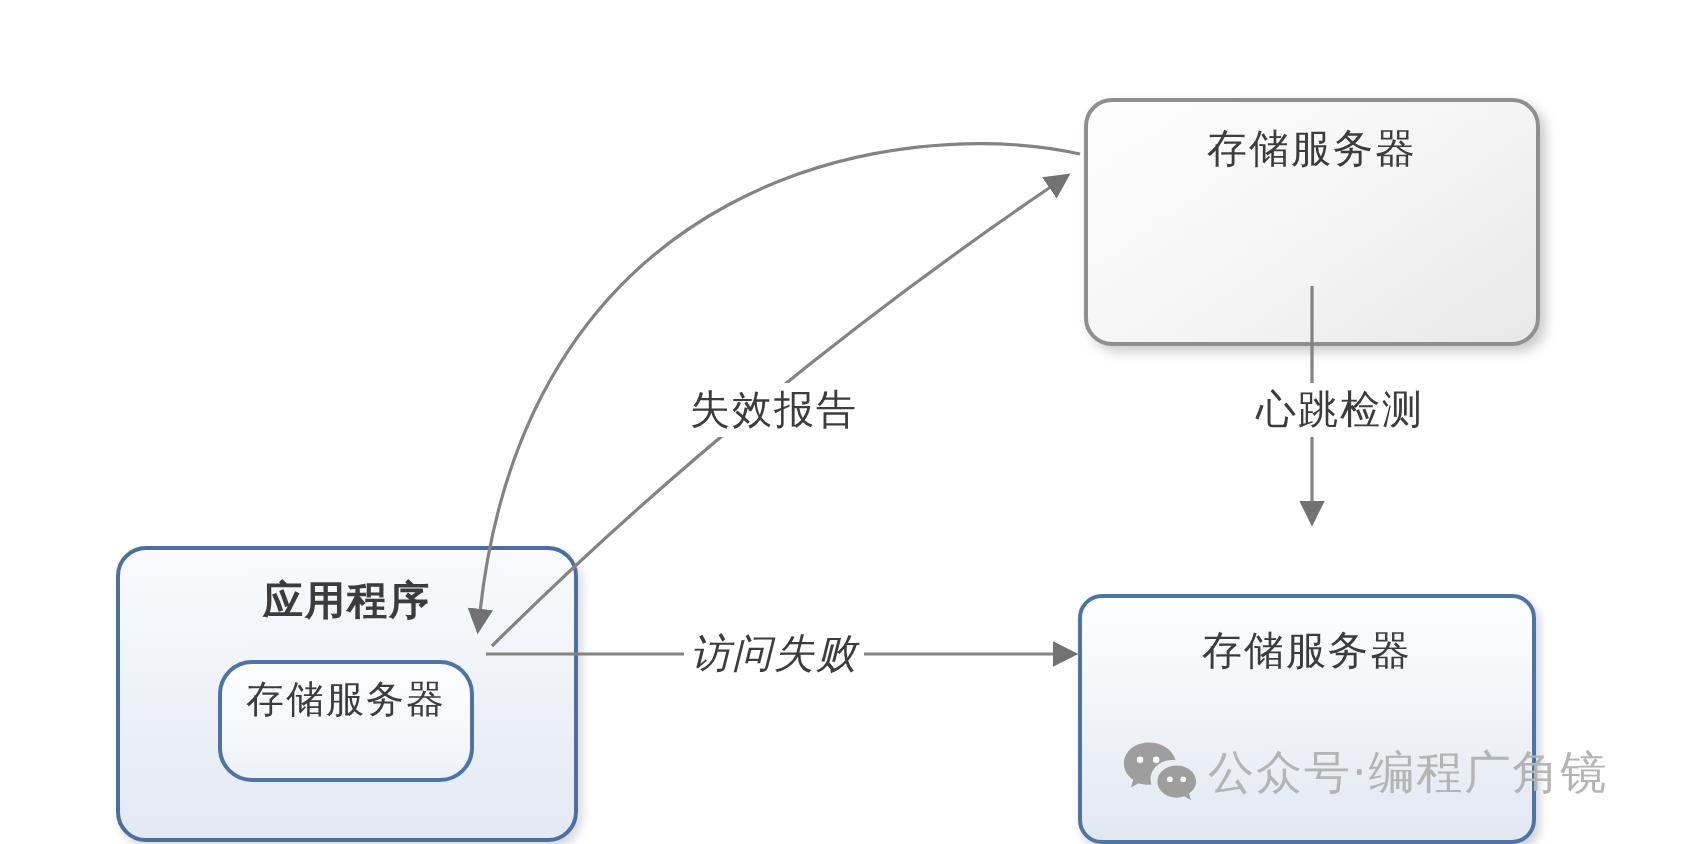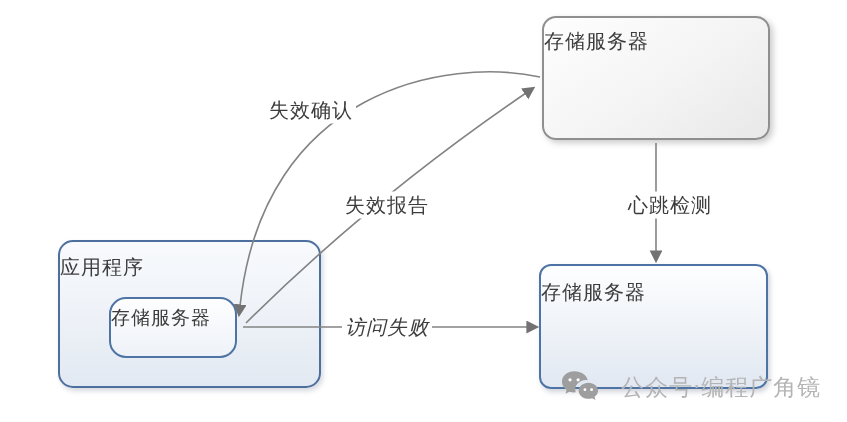--- a/index.html
+++ b/index.html
@@ -1,43 +1,44 @@
 <!DOCTYPE html>
 <html><head>
 <meta charset="utf-8">
 <style>
   html,body{margin:0;padding:0;background:#ffffff;}
   .canvas{
     position:relative;width:847px;height:422px;background:#ffffff;overflow:hidden;
     font-family:"DejaVu Sans","Liberation Sans",sans-serif;color:#3c3c3c;
   }
-  .node{position:absolute;box-sizing:border-box;text-align:left;}
+  .node{position:absolute;box-sizing:border-box;text-align:center;margin-top:33px;}
   .node-title{font-size:20px;letter-spacing:1px;color:#3c3c3c;}
 
   .server-top{
     left:542px;top:16px;width:228px;height:124px;
     border:2px solid #8f8f8f;border-radius:14px;
     background:linear-gradient(145deg,#fefefe 0%,#f4f4f4 55%,#e8e8e8 100%);
     box-shadow:3px 3px 6px rgba(110,110,110,.35);
   }
   .server-top .node-title{padding-top:10px;}
 
   .server-bottom{
     left:539px;top:264px;width:229px;height:125px;
     border:2px solid #4d74a4;border-radius:12px;
     background:linear-gradient(180deg,#fdfeff 0%,#eef2f7 55%,#e1e8f2 100%);
     box-shadow:2px 3px 5px rgba(120,130,150,.35);
   }
   .server-bottom .node-title{padding-top:13px;}
 
   .app-box{
-    left:58px;top:240px;width:263px;height:148px;
+    left:58px;top:240px;width:231px;height:148px;
     border:2.5px solid #4d6f9e;border-radius:15px;
     background:linear-gradient(180deg,#f8fafd 0%,#edf1f7 55%,#e2e9f2 100%);
     box-shadow:2px 3px 5px rgba(120,130,150,.3);
+    font-weight:bold;
   }
   .app-box .node-title{padding-top:12px;}
 
   .client-box{
     left:109px;top:297px;width:128px;height:61px;
     border:2px solid #4d74a4;border-radius:17px;
     background:linear-gradient(180deg,#fefeff 0%,#eef2f8 100%);
   }
   .client-box .client-text{font-size:19px;line-height:22px;padding-top:7px;letter-spacing:1px;}
 
@@ -49,21 +50,21 @@
     background:#ffffff;padding:0 3px;font-size:20px;letter-spacing:1px;
     color:#3c3c3c;white-space:nowrap;
   }
   .lbl-fail-confirm{left:311px;top:110px;}
   .lbl-fail-report{left:387px;top:205px;}
   .lbl-heartbeat{left:670px;top:205px;}
   .lbl-access-fail{left:387px;top:327px;font-style:italic;}
 
   .watermark{
     position:absolute;left:561px;top:370px;z-index:6;
-    display:flex;align-items:flex-end;gap:22px;
+    display:flex;align-items:center;gap:5px;
   }
   .watermark-text{font-size:23px;color:#b4b4b4;letter-spacing:1px;white-space:nowrap;}
 </style>
 </head>
 <body>
 
 <div class="canvas">
 
   <div class="node server-top">
     <div class="node-title">存储服务器</div>
@@ -88,21 +89,20 @@
       <marker id="arr" markerWidth="9" markerHeight="9" refX="1" refY="4" orient="auto">
         <path d="M0,0 L8,4 L0,8 Z" fill="#727272"></path>
       </marker>
     </defs>
     <path class="edge" d="M 243 327 L 528 327" marker-end="url(#arr)"></path>
     <path class="edge" d="M 656 143 L 656 252" marker-end="url(#arr)"></path>
     <path class="edge" d="M 246 323 Q 372 198 526 93" marker-end="url(#arr)"></path>
     <path class="edge" d="M 540 77 C 448 57 264 88 240 306" marker-end="url(#arr)"></path>
   </svg>
 
-  <span class="edge-label lbl-fail-confirm">失效确认</span>
   <span class="edge-label lbl-fail-report">失效报告</span>
   <span class="edge-label lbl-heartbeat">心跳检测</span>
   <span class="edge-label lbl-access-fail">访问失败</span>
 
   <div class="watermark">
     <span style="display:inline-flex;">
       <svg width="38" height="33" viewBox="0 0 40 34">
         <path fill="#9e9e9e" d="M14 1 C6.8 1 1 5.9 1 12 c0 3.5 1.9 6.6 4.9 8.6 l-1.2 4 4.1 -2.2 c1.6 .5 3.4 .8 5.2 .8 .5 0 1 0 1.5 -.1 -.3 -.9 -.5 -1.9 -.5 -2.9 0 -5.5 5.1 -10 11.4 -10 .6 0 1.2 0 1.8 .1 C26.9 5 21.1 1 14 1 z"></path>
         <circle cx="9.5" cy="10" r="1.7" fill="#ffffff"></circle>
         <circle cx="18" cy="10" r="1.7" fill="#ffffff"></circle>

